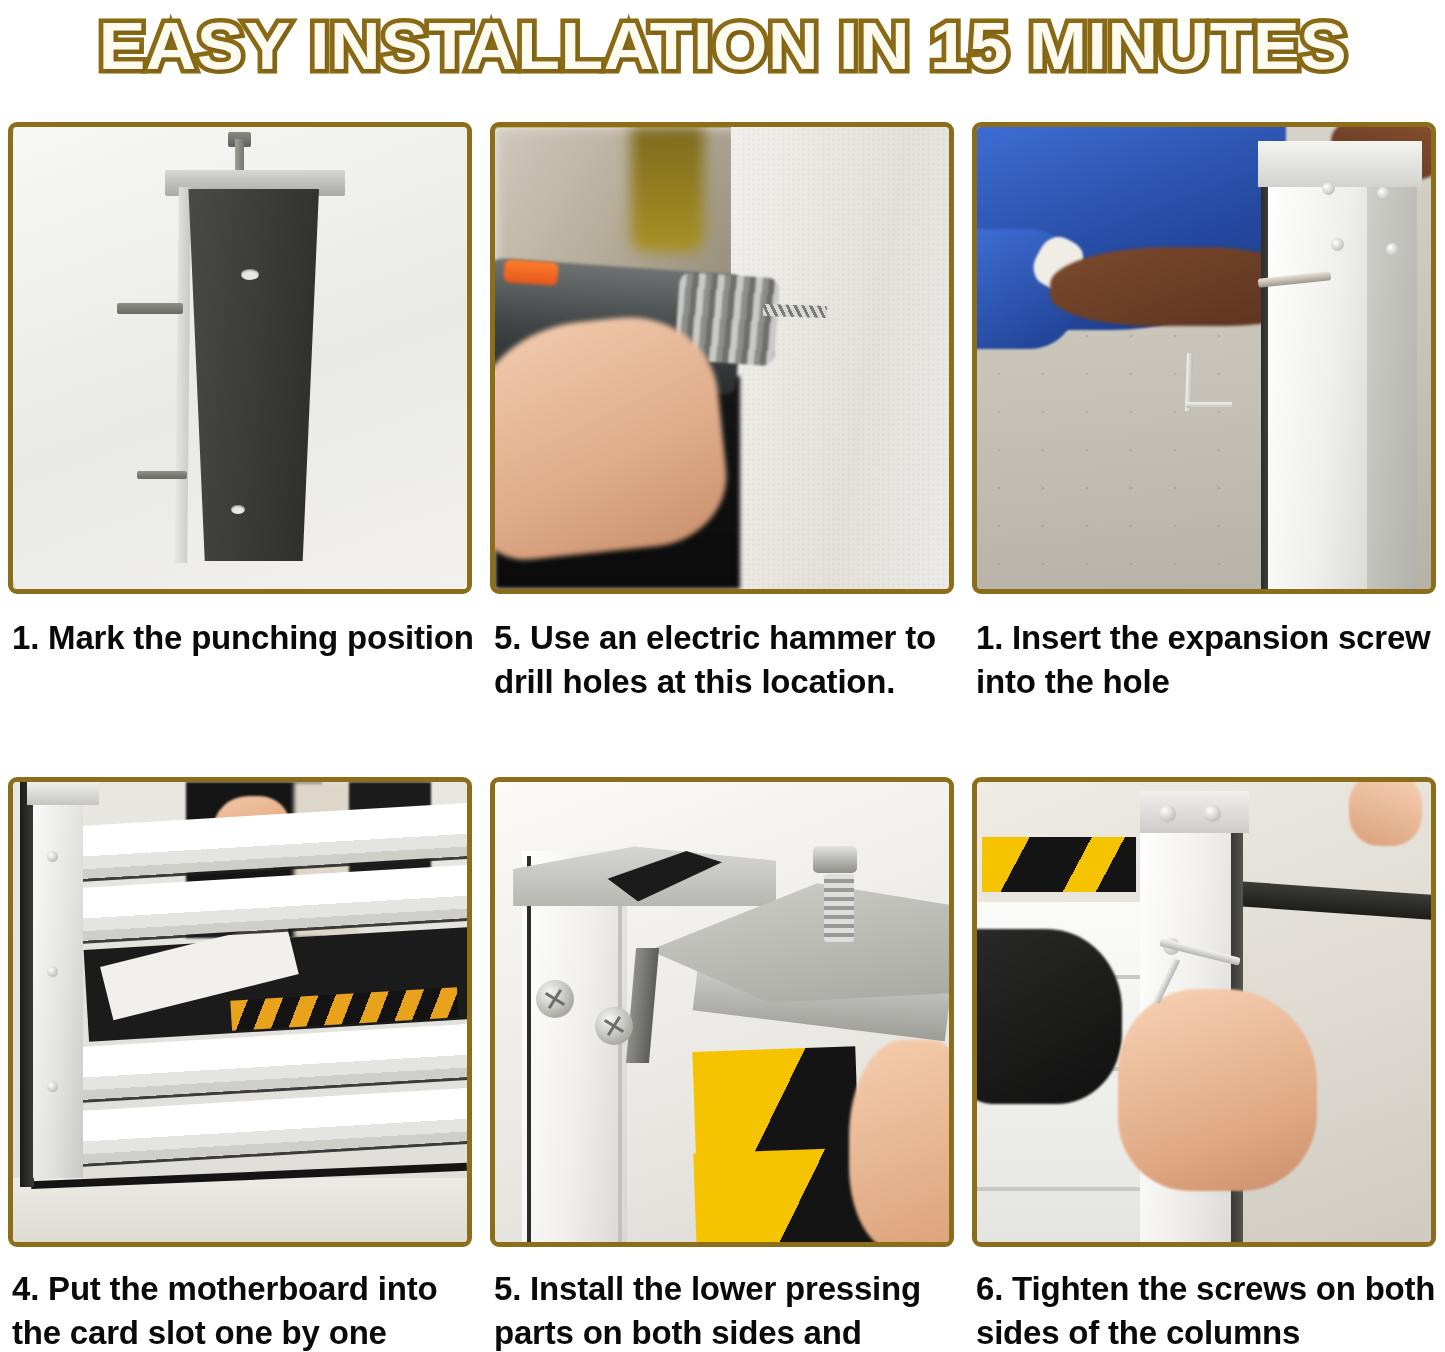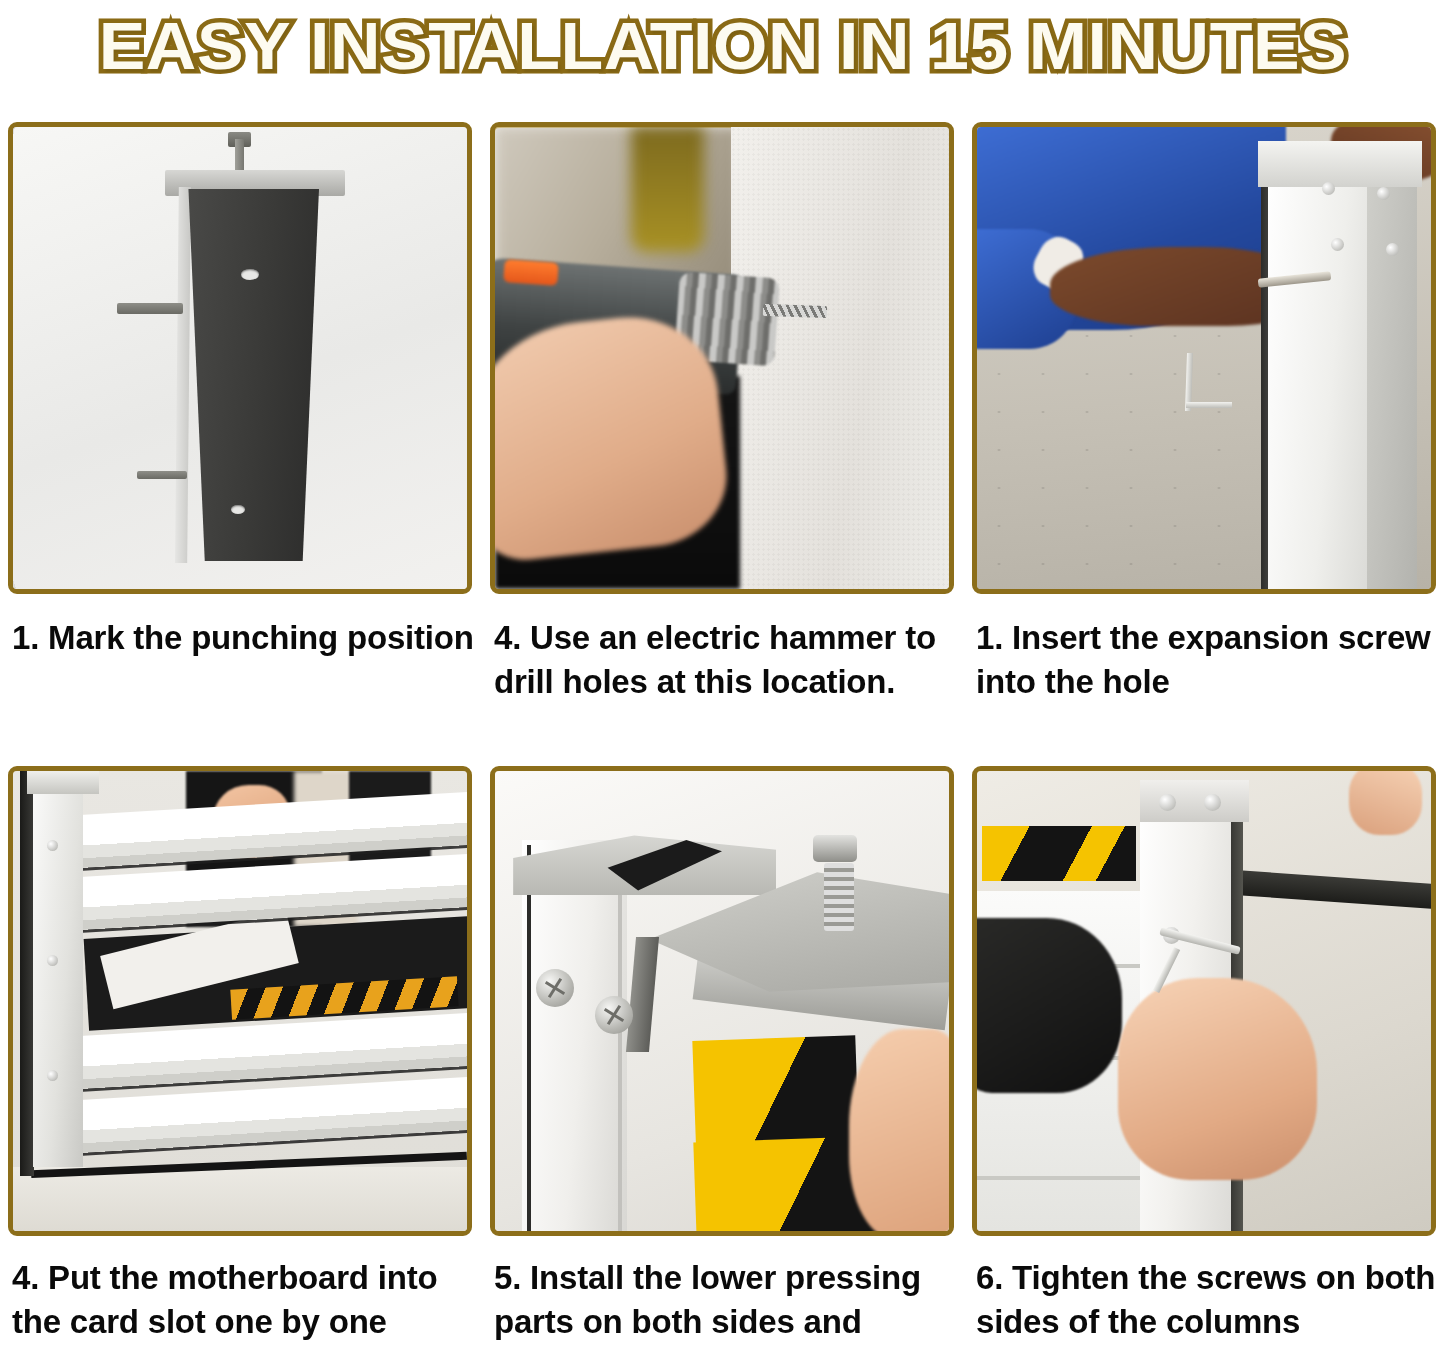--- a/index.html
+++ b/index.html
@@ -33,21 +33,21 @@
   }
   .cell{width:470px;}
   .photo{
     position:relative;width:464px;height:472px;
     border:5px solid #8C6E1A;border-radius:9px;
     box-sizing:border-box;overflow:hidden;background:#ddd;
     box-shadow:inset 0 1px 0 #c8a744;
   }
   .photo .inner{position:absolute;inset:0;overflow:hidden;}
   .caption{
-    margin:22px 4px 0 4px;font-size:33px;font-weight:bold;color:#0a0a0a;
+    margin:22px 4px 11px 4px;font-size:33px;font-weight:bold;color:#0a0a0a;
     line-height:1.33;letter-spacing:-0.2px;min-height:150px;
   }
   .row2 .photo{height:470px;}
   .row2 .caption{margin-top:20px;}
 
   
   .p1{background:#f3f2f0;}
   .p1 .sheet{position:absolute;inset:0;
     background:
       linear-gradient(103deg,rgba(205,205,205,.55) 0 2px,transparent 2px 60px),
@@ -277,21 +277,21 @@
             <div class="tex"></div>
           </div>
         <div class="dark"></div>
         <div class="body"></div>
         <div class="trig"></div>
         <div class="chuck"></div>
         <div class="bit"></div>
         <div class="hand"></div>
       </div>
     </div>
-    <div class="caption">4. Use an electric hammer to drill holes at this location.</div>
+    <div class="caption">5. Use an electric hammer to drill holes at this location.</div>
   </div>
 
   <div class="cell">
     <div class="photo p3">
       <div class="inner">
         <div class="floor">
             <div class="speck"></div>
           </div>
         <div class="shirt"></div>
         <div class="sleeve"></div>

